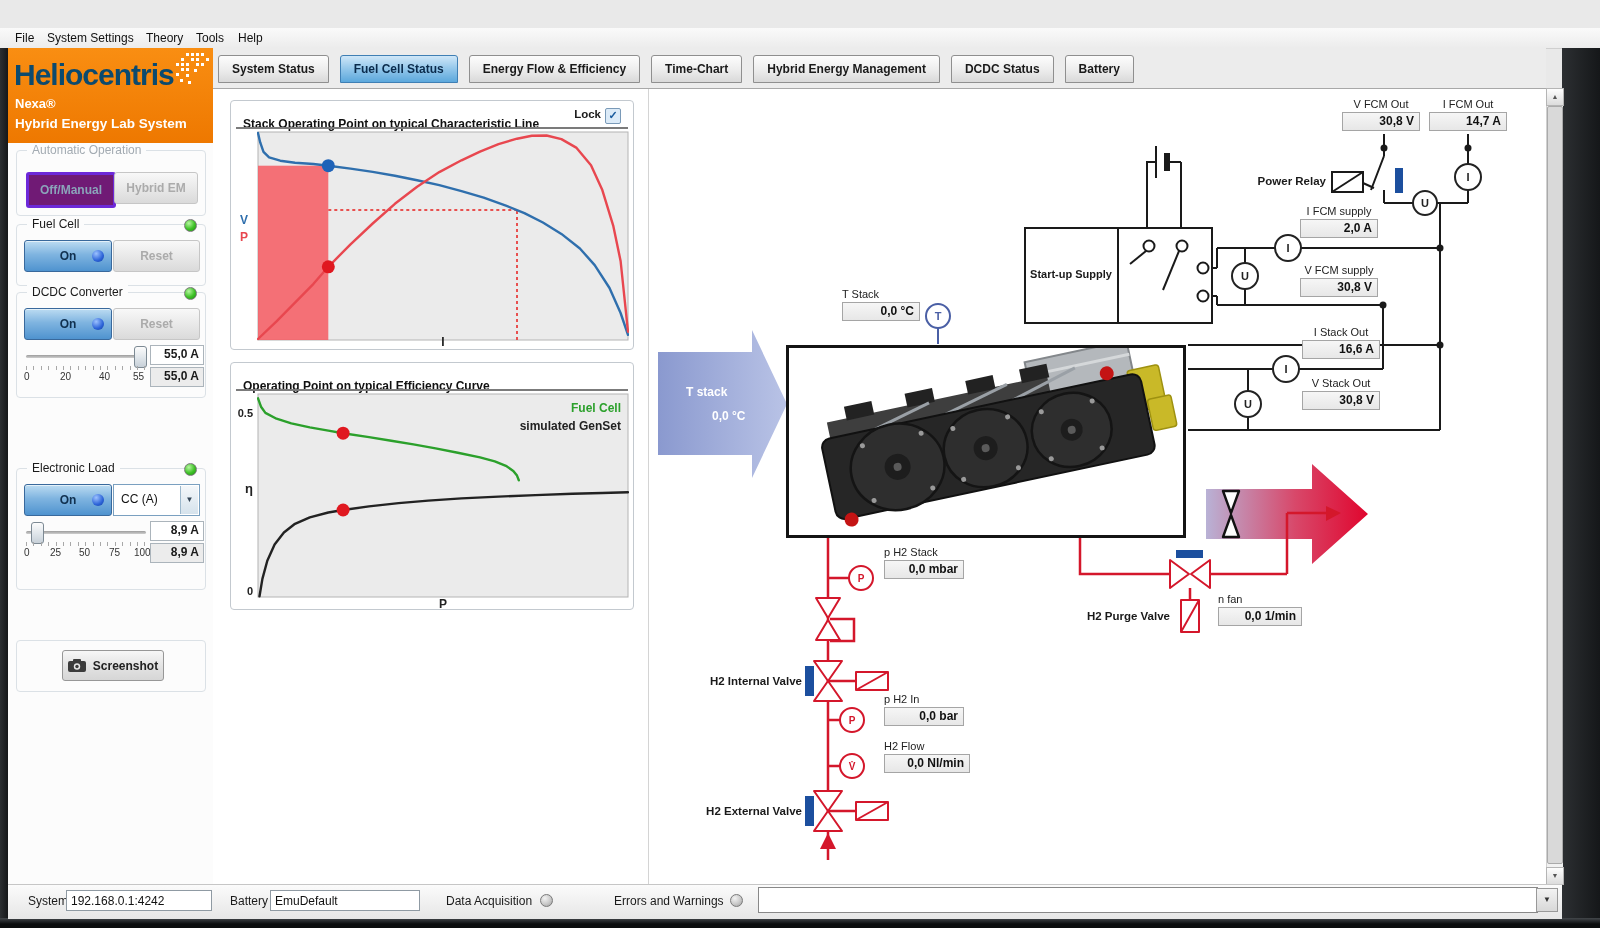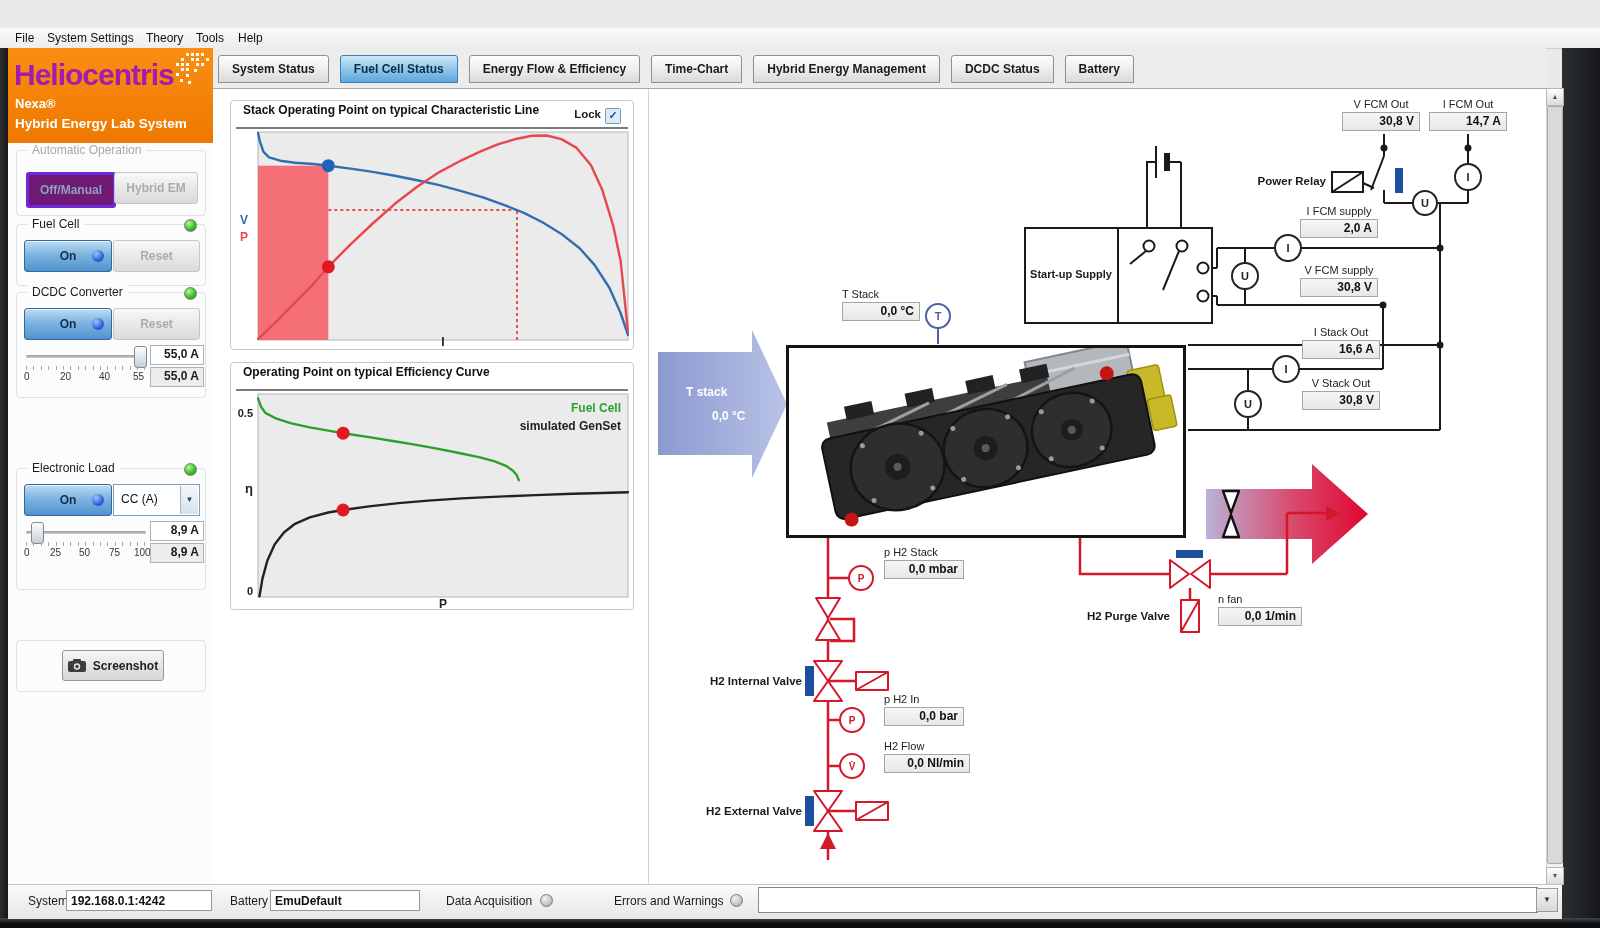--- a/index.html
+++ b/index.html
@@ -18,21 +18,21 @@
   .winbtn.close{background:linear-gradient(#f0a092,#d4553f 45%,#9c2a1a);}
   .maxglyph{display:inline-block;width:7px;height:6px;border:2px solid #fff;margin-top:4px;}
   .minglyph{display:inline-block;width:8px;height:3px;background:#fff;margin-top:9px;}
   .menubar{left:0;top:28px;width:1600px;height:20px;background:linear-gradient(#fafafa,#ececec);border-bottom:1px solid #cfcfcf;}
   .menu-item{top:31px;font-size:12px;color:#111;}
   .frame{background:linear-gradient(90deg,#2c2f32,#151719);}
   .bottomstrip{left:0;top:918px;width:1600px;height:10px;background:linear-gradient(#43474b,#0b0d0e 60%);}
   
   .sidebar{left:8px;top:48px;width:205px;height:836px;background:#fcfcfc;border-right:1px solid #c8c8c8;}
   .logo{left:8px;top:48px;width:205px;height:95px;background:linear-gradient(#f98e12,#ee7800);}
-  .logo-brand{left:14px;top:58px;color:#a21caf;font-size:30px;font-weight:bold;letter-spacing:-1px;}
+  .logo-brand{left:14px;top:58px;color:#0c4a6e;font-size:30px;font-weight:bold;letter-spacing:-1px;}
   .logo-nexa{left:15px;top:96px;color:#fff;font-size:13px;font-weight:bold;}
   .logo-sub{left:15px;top:116px;color:#fff;font-size:13.5px;font-weight:bold;}
   .group{border:1px solid #dbe1e6;border-radius:4px;background:#fcfcfc;}
   .group-title{position:absolute;top:-8px;left:10px;background:#fcfcfc;padding:0 5px;font-size:12px;font-weight:normal;color:#1a1a1a;white-space:nowrap;}
   .group-title.dis{color:#a3abb2;}
   .led{position:absolute;width:11px;height:11px;border-radius:50%;border:1px solid #7a7a7a;}
   .led.on{background:radial-gradient(circle at 35% 30%,#b6f7a0,#3ec126 55%,#1d8c12);}
   .led.off{background:radial-gradient(circle at 35% 30%,#f2f2f2,#c9c9c9 55%,#9d9d9d);}
   .btn{position:absolute;border-radius:3px;text-align:center;font-size:12px;font-weight:bold;}
   .btn.on{background:linear-gradient(#bcdcf2,#7fb4e0 45%,#4f93cf);border:1px solid #39699c;color:#10304f;
@@ -59,21 +59,21 @@
   
   .tabzone{left:213px;top:48px;width:1333px;height:40px;background:#ececec;}
   .tabs{left:218px;top:55px;display:flex;gap:11px;}
   .tab{height:26px;line-height:26px;padding:0 13px;font-size:12px;font-weight:bold;color:#1a1a1a;
        background:linear-gradient(#fdfdfd,#ececec 55%,#d9d9d9);border:1px solid #8f8f8f;border-radius:3px 3px 0 0;}
   .tab.active{background:linear-gradient(#cfe7f8,#92c6ea 50%,#5ca8dc);border-color:#3f7fb4;color:#0a2b4c;}
   .content{left:213px;top:88px;width:1333px;height:796px;background:#fff;border-top:1px solid #a8a8a8;}
   .vdivider{left:648px;top:89px;width:1px;height:795px;background:#d4d4d4;}
   
   .panel{background:#fff;border:1px solid #c3c9cf;border-radius:4px;}
-  .panel-title{position:absolute;left:12px;top:2px;font-size:12px;font-weight:bold;color:#111;white-space:nowrap;}
+  .panel-title{position:absolute;left:12px;top:16px;font-size:12px;font-weight:bold;color:#111;white-space:nowrap;}
   .panel-rule{position:absolute;left:5px;top:26px;right:5px;border-top:2px solid #7b7b7b;}
   .axis-label{position:absolute;font-size:12px;font-weight:bold;color:#222;}
   .checkbox{position:absolute;width:14px;height:14px;border:1px solid #7a9ab8;background:#dcebf8;border-radius:2px;
         font-size:11px;line-height:13px;text-align:center;color:#1a5c9e;font-weight:bold;}
   
   .stackbox{left:786px;top:345px;width:394px;height:187px;background:#fff;border:3px solid #141414;}
   .readout{position:absolute;}
   .ro-label{font-size:11px;color:#222;white-space:nowrap;margin-bottom:2px;}
   .ro-label.ctr{text-align:center;}
   .ro-value{border:1px solid #a5a5a5;background:linear-gradient(#f6f6f6,#e7e7e7);font-size:12px;font-weight:bold;
@@ -81,21 +81,21 @@
   .dlabel{position:absolute;font-size:11.5px;font-weight:bold;color:#1a1a1a;white-space:nowrap;}
   svg text{font-family:"Liberation Sans",sans-serif;}
   
   .scrollbar{left:1546px;top:88px;width:16px;height:796px;background:#f2f2f2;border-left:1px solid #d0d0d0;}
   .sc-btn{position:absolute;left:1546px;width:16px;height:16px;background:linear-gradient(#fdfdfd,#dcdcdc);
         border:1px solid #b5b5b5;font-size:7px;color:#555;text-align:center;line-height:15px;}
   .sc-thumb{left:1547px;top:106px;width:14px;height:756px;background:#d9d9d9;border:1px solid #aaa;border-radius:2px;}
   .statusbar{left:8px;top:884px;width:1554px;height:34px;background:linear-gradient(#fbfbfb,#e6e6e6);border-top:1px solid #c6c6c6;}
   .sb-label{position:absolute;font-size:12px;color:#1a1a1a;top:894px;}
   .sb-input{position:absolute;top:890px;height:19px;border:1px solid #8f9aa3;background:#fff;font-family:"Liberation Sans",sans-serif;
-        font-size:12px;color:#111;padding:0 4px;font-weight:bold;}
+        font-size:12px;color:#111;padding:0 4px;}
   .combo{left:758px;top:887px;width:778px;height:24px;border:1px solid #888;background:#fff;}
   .combo-btn{left:1536px;top:888px;width:20px;height:22px;background:linear-gradient(#f2f2f2,#d8d8d8);
         border:1px solid #999;font-size:8px;color:#333;text-align:center;line-height:22px;}
 </style>
 </head>
 <body>
 
 <div id="app">
 
 

